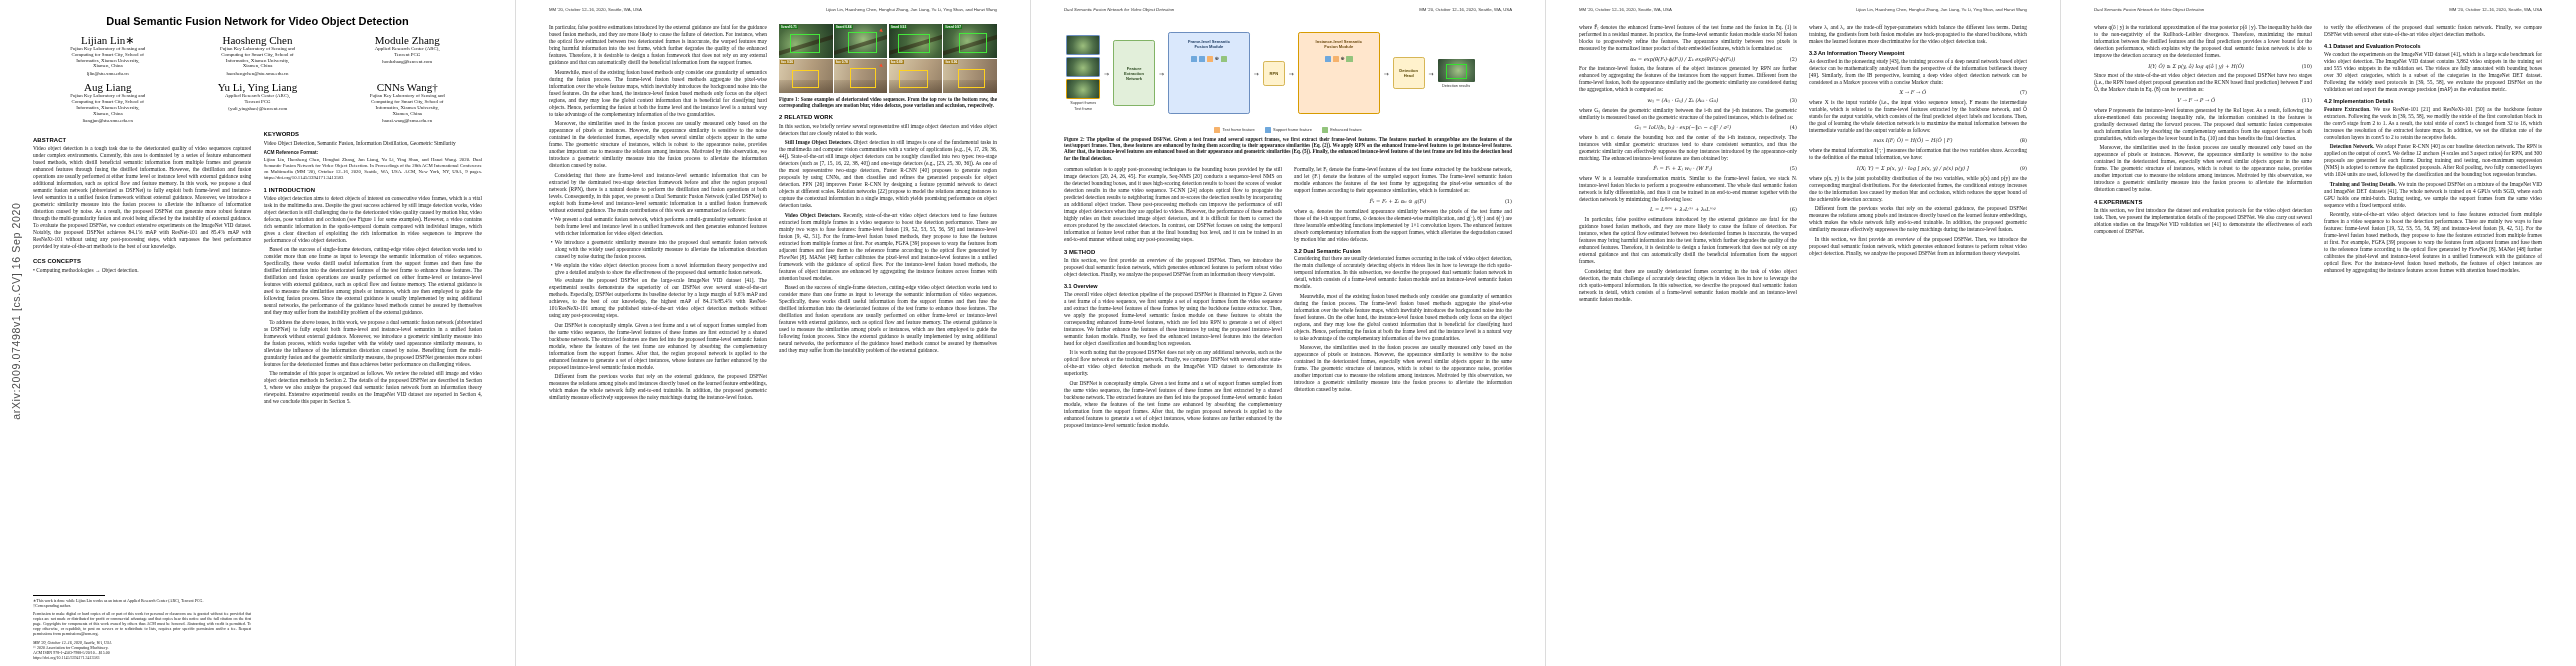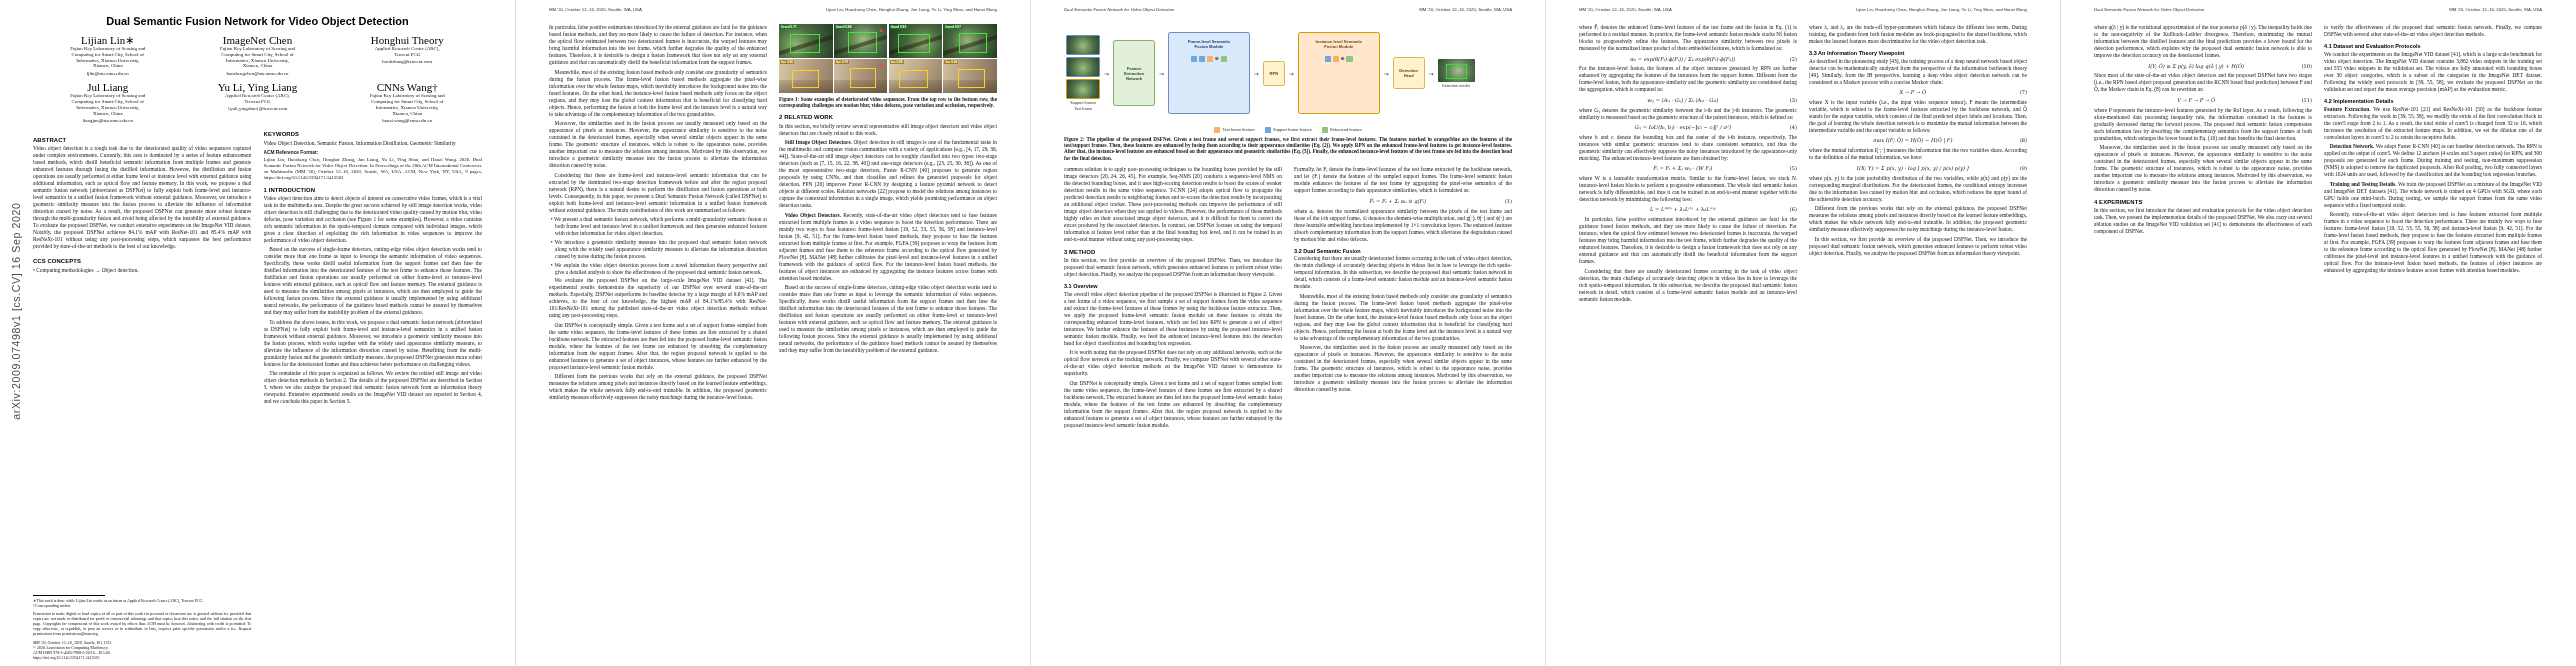--- a/index.html
+++ b/index.html
@@ -132,35 +132,35 @@
     <div class="authors">
       <div>
         <div class="a-name">Lijian Lin∗</div>
         <div class="a-affil">Fujian Key Laboratory of Sensing and
 Computing for Smart City, School of
 Informatics, Xiamen University,
 Xiamen, China</div>
         <div class="a-mail">ljlin@stu.xmu.edu.cn</div>
       </div>
       <div>
-        <div class="a-name">ImageNet Chen</div>
+        <div class="a-name">Haosheng Chen</div>
         <div class="a-affil">Fujian Key Laboratory of Sensing and
 Computing for Smart City, School of
 Informatics, Xiamen University,
 Xiamen, China</div>
         <div class="a-mail">haoshengchen@stu.xmu.edu.cn</div>
       </div>
       <div>
-        <div class="a-name">Honghui Theory</div>
+        <div class="a-name">Module Zhang</div>
         <div class="a-affil">Applied Research Center (ARC),
 Tencent PCG</div>
         <div class="a-mail">honhzhang@tencent.com</div>
       </div>
       <div>
-        <div class="a-name">Jul Liang</div>
+        <div class="a-name">Aug Liang</div>
         <div class="a-affil">Fujian Key Laboratory of Sensing and
 Computing for Smart City, School of
 Informatics, Xiamen University,
 Xiamen, China</div>
         <div class="a-mail">liangjun@stu.xmu.edu.cn</div>
       </div>
       <div>
         <div class="a-name">Yu Li, Ying Liang</div>
         <div class="a-affil">Applied Research Center (ARC),
 Tencent PCG</div>

